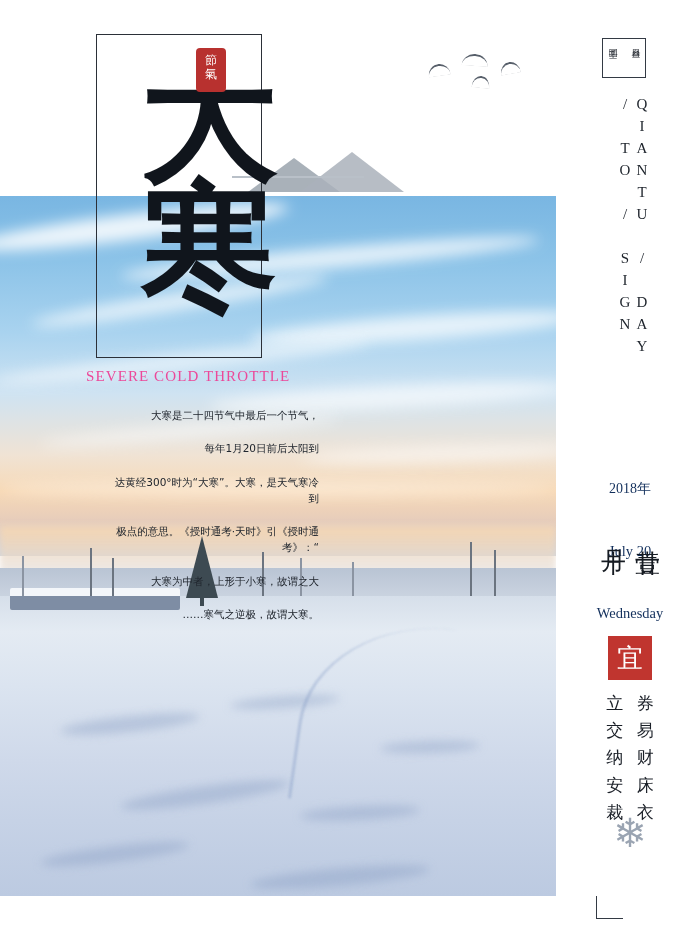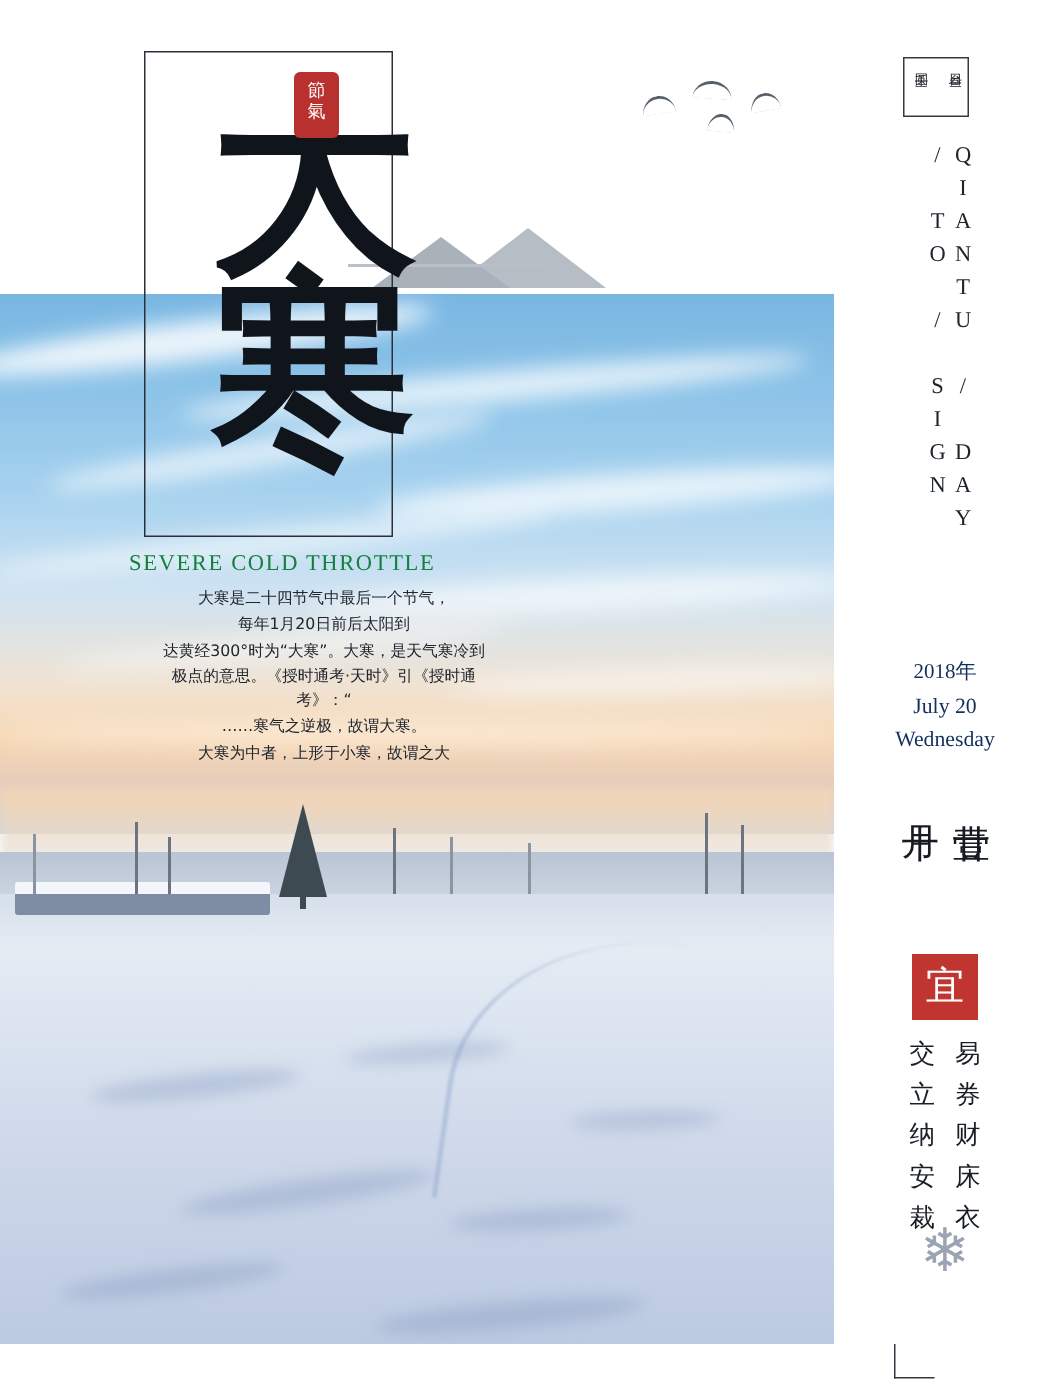--- a/index.html
+++ b/index.html
@@ -219,35 +219,35 @@
   .b3 { left: 500px; top: 62px; width: 20px; transform: rotate(-10deg);}
   .b4 { left: 472px; top: 76px; width: 18px; transform: rotate(6deg);}
 
   
   .en-title {
     position: absolute;
     left: 86px; top: 368px;
     z-index: 6;
     font-size: 15px;
     letter-spacing: 1.1px;
-    color: #15803d;
+    color: #ec4899;
     font-family: "Liberation Serif", serif;
   }
   .desc {
     position: absolute;
     left: 96px; top: 390px;
     width: 240px;
     z-index: 6;
     text-align: center;
     font-size: 10.5px;
     line-height: 1.55;
     color: #20262e;
     font-family: "DejaVu Sans", sans-serif;
   }
-  .desc p { margin: 1px; }
+  .desc p { margin: 17px; text-align: right; }
 
   
   .rail {
     position: absolute;
     left: 560px; top: 0;
     width: 140px; height: 933px;
     z-index: 7;
   }
   .logo-box {
     position: absolute;
@@ -278,21 +278,21 @@
   }
 
   .date-block {
     position: absolute;
     left: 0; top: 438px;
     width: 140px;
     text-align: center;
     color: #13305c;
     font-family: "Liberation Serif", serif;
   }
-  .date-block .line { font-size: 14px; line-height: 1.55; }
+  .date-block .line { font-size: 14px; line-height: 1.55; margin-top: 40px; }
   .date-block .line.en { font-size: 14.5px; }
 
   .cn-date {
     position: absolute;
     left: 0; top: 530px;
     width: 140px;
     display: flex;
     justify-content: center;
     gap: 6px;
     color: #12182080;
@@ -407,22 +407,22 @@
     <span>節</span>
     <span>氣</span>
   </div>
 
   <div class="en-title">SEVERE COLD THROTTLE</div>
   <div class="desc">
     <p>大寒是二十四节气中最后一个节气，</p>
     <p>每年1月20日前后太阳到</p>
     <p>达黄经300°时为“大寒”。大寒，是天气寒冷到</p>
     <p>极点的意思。《授时通考·天时》引《授时通考》：“</p>
+    <p>大寒为中者，上形于小寒，故谓之大</p>
     <p>……寒气之逆极，故谓大寒。</p>
-    <p>大寒为中者，上形于小寒，故谓之大</p>
   </div>
 
   <div class="rail">
     <div class="logo-box">
       <span>壬圆</span>
       <span>日叁</span>
     </div>
 
     <div class="vertical-en">QIANTU / DAY / TO / SIGN</div>
 
@@ -432,22 +432,22 @@
       <div class="line en">Wednesday</div>
     </div>
 
     <div class="cn-date">
       <div class="col">月十</div>
       <div class="col">壹廿</div>
     </div>
 
     <div class="yi-seal">宜</div>
     <div class="yi-list">
+      <div>立 券</div>
       <div>交 易</div>
-      <div>立 券</div>
       <div>纳 财</div>
       <div>安 床</div>
       <div>裁 衣</div>
     </div>
 
     <div class="snowflake">❄</div>
     <div class="corner"></div>
   </div>
 
 </div>

